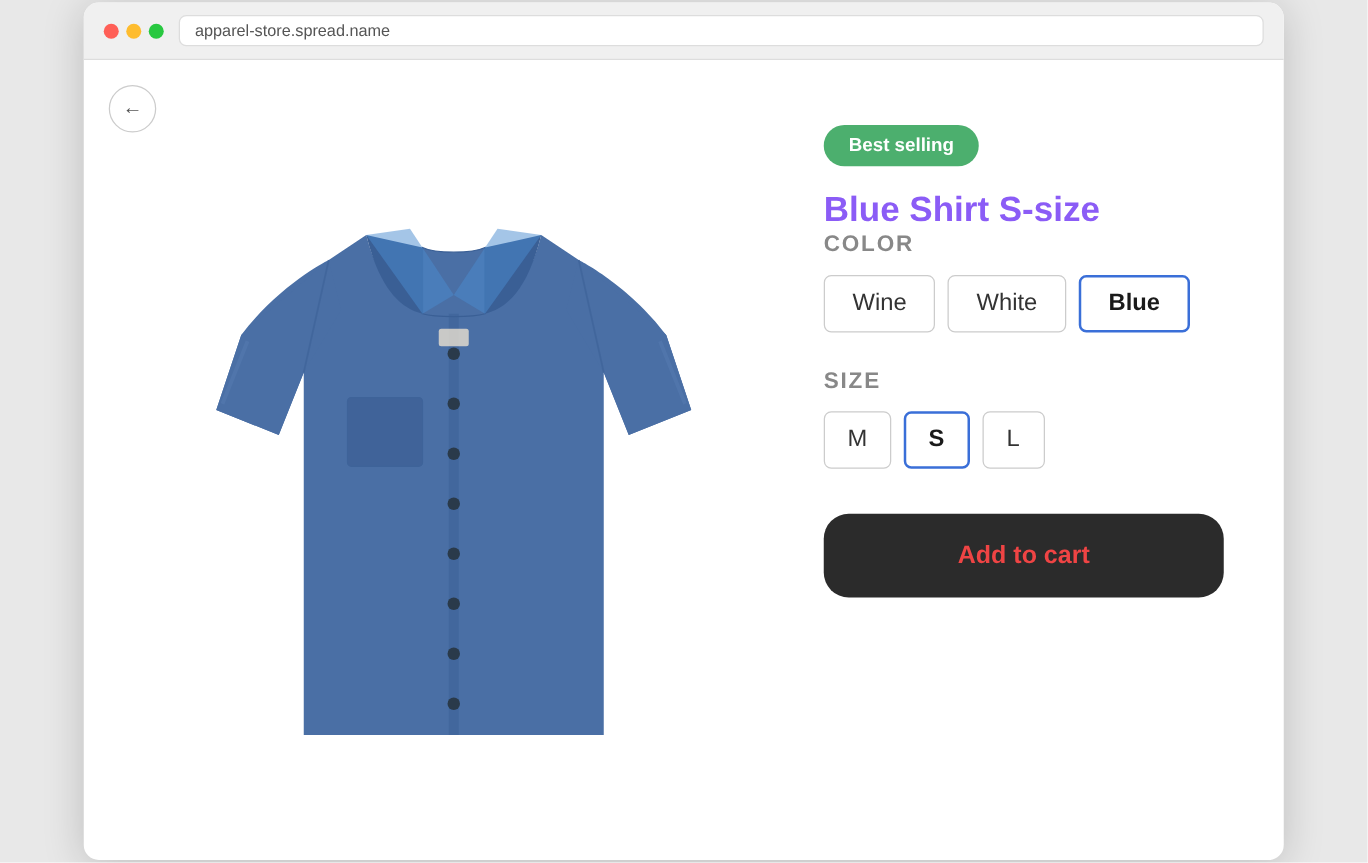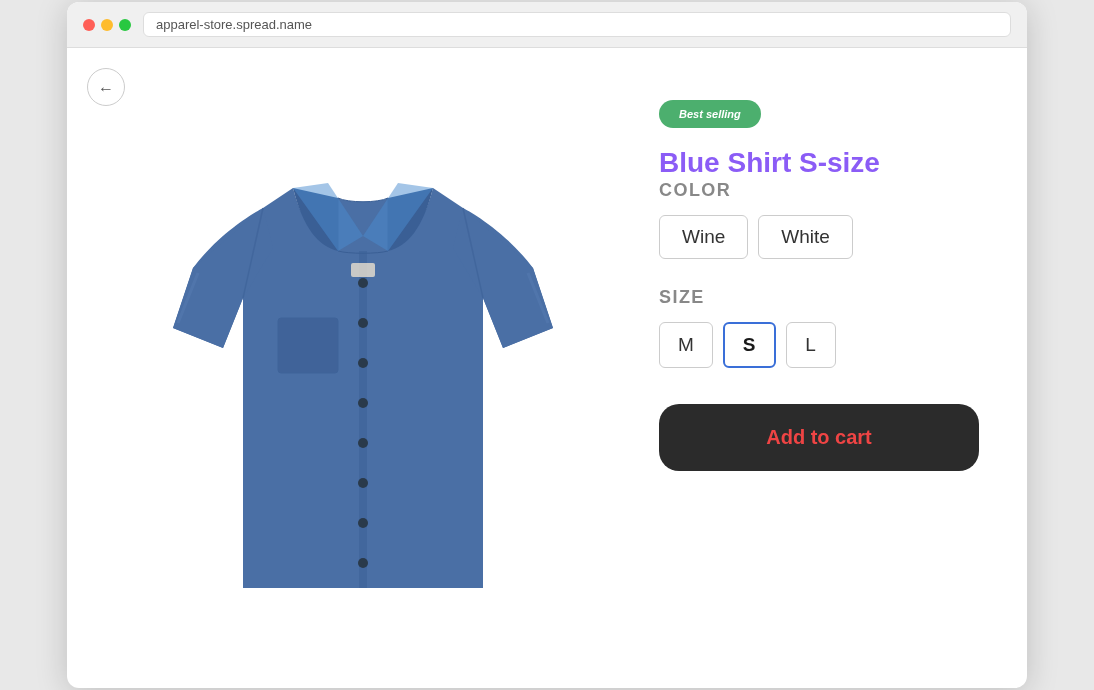--- a/index.html
+++ b/index.html
@@ -93,23 +93,22 @@
       gap: 0;
     }
     .badges {
       display: flex;
       gap: 12px;
       margin-bottom: 18px;
     }
     .badge {
       padding: 8px 20px;
       border-radius: 999px;
-      font-size: 11px;
-      font-weight: 600;
-      font-style: italic;
+      font-size: 15px;
+      font-weight: 600;
     }
     .badge-green {
       background: #4caf6e;
       color: #fff;
     }
     .badge-yellow {
       background: #d4a017;
       color: #fff;
     }
     .product-title {
@@ -237,20 +236,21 @@
         <span class="badge badge-green">Best selling</span>
       </div>
 
       <h1 class="product-title">Blue Shirt S-size</h1>
 
       <div class="color-section">
         <div class="section-label">COLOR</div>
         <div class="option-group">
           <button class="option-btn">Wine</button>
           <button class="option-btn">White</button>
+          <button class="option-btn selected">Blue</button>
         </div>
       </div>
 
       <div class="size-section">
         <div class="section-label">SIZE</div>
         <div class="option-group">
           <button class="option-btn size-btn">M</button>
           <button class="option-btn size-btn selected">S</button>
           <button class="option-btn size-btn">L</button>
         </div>

